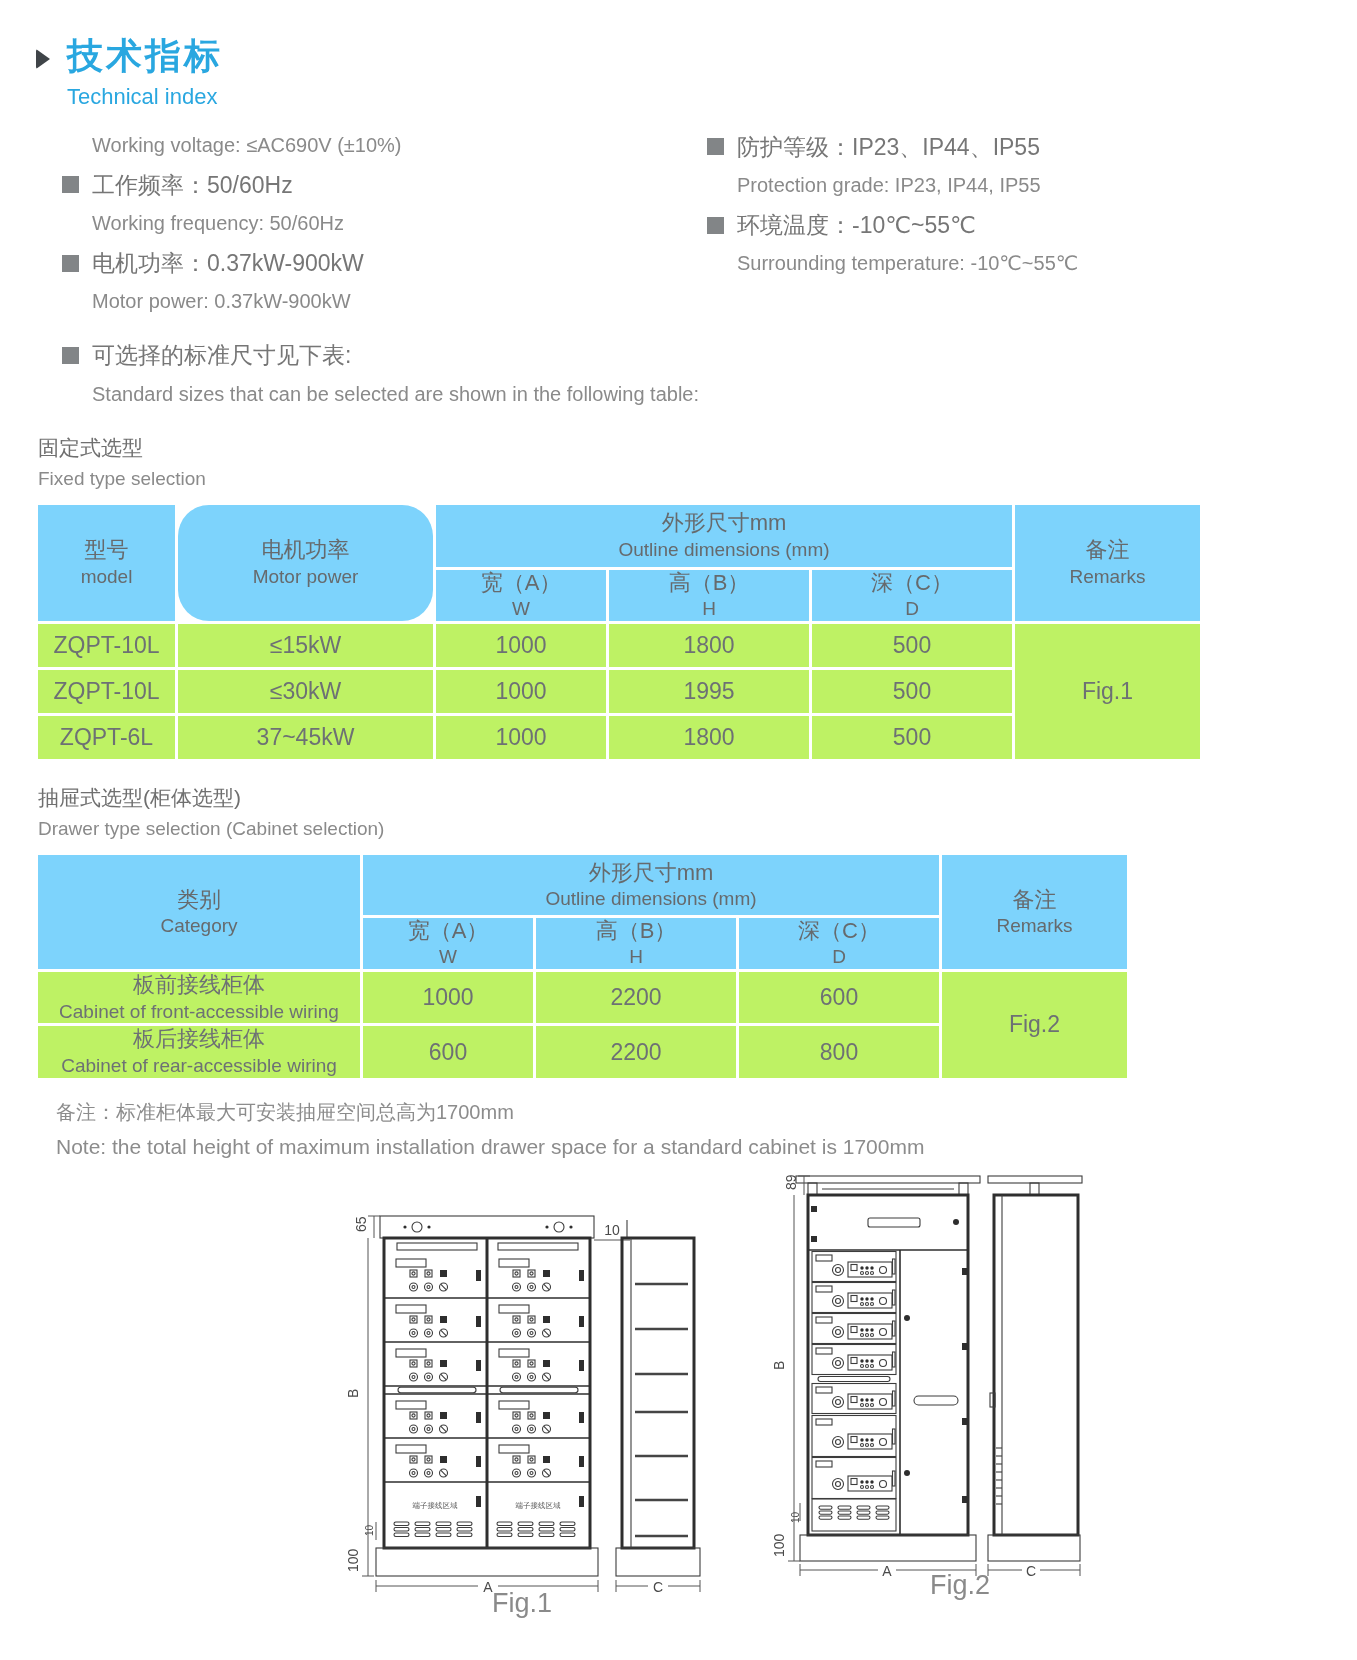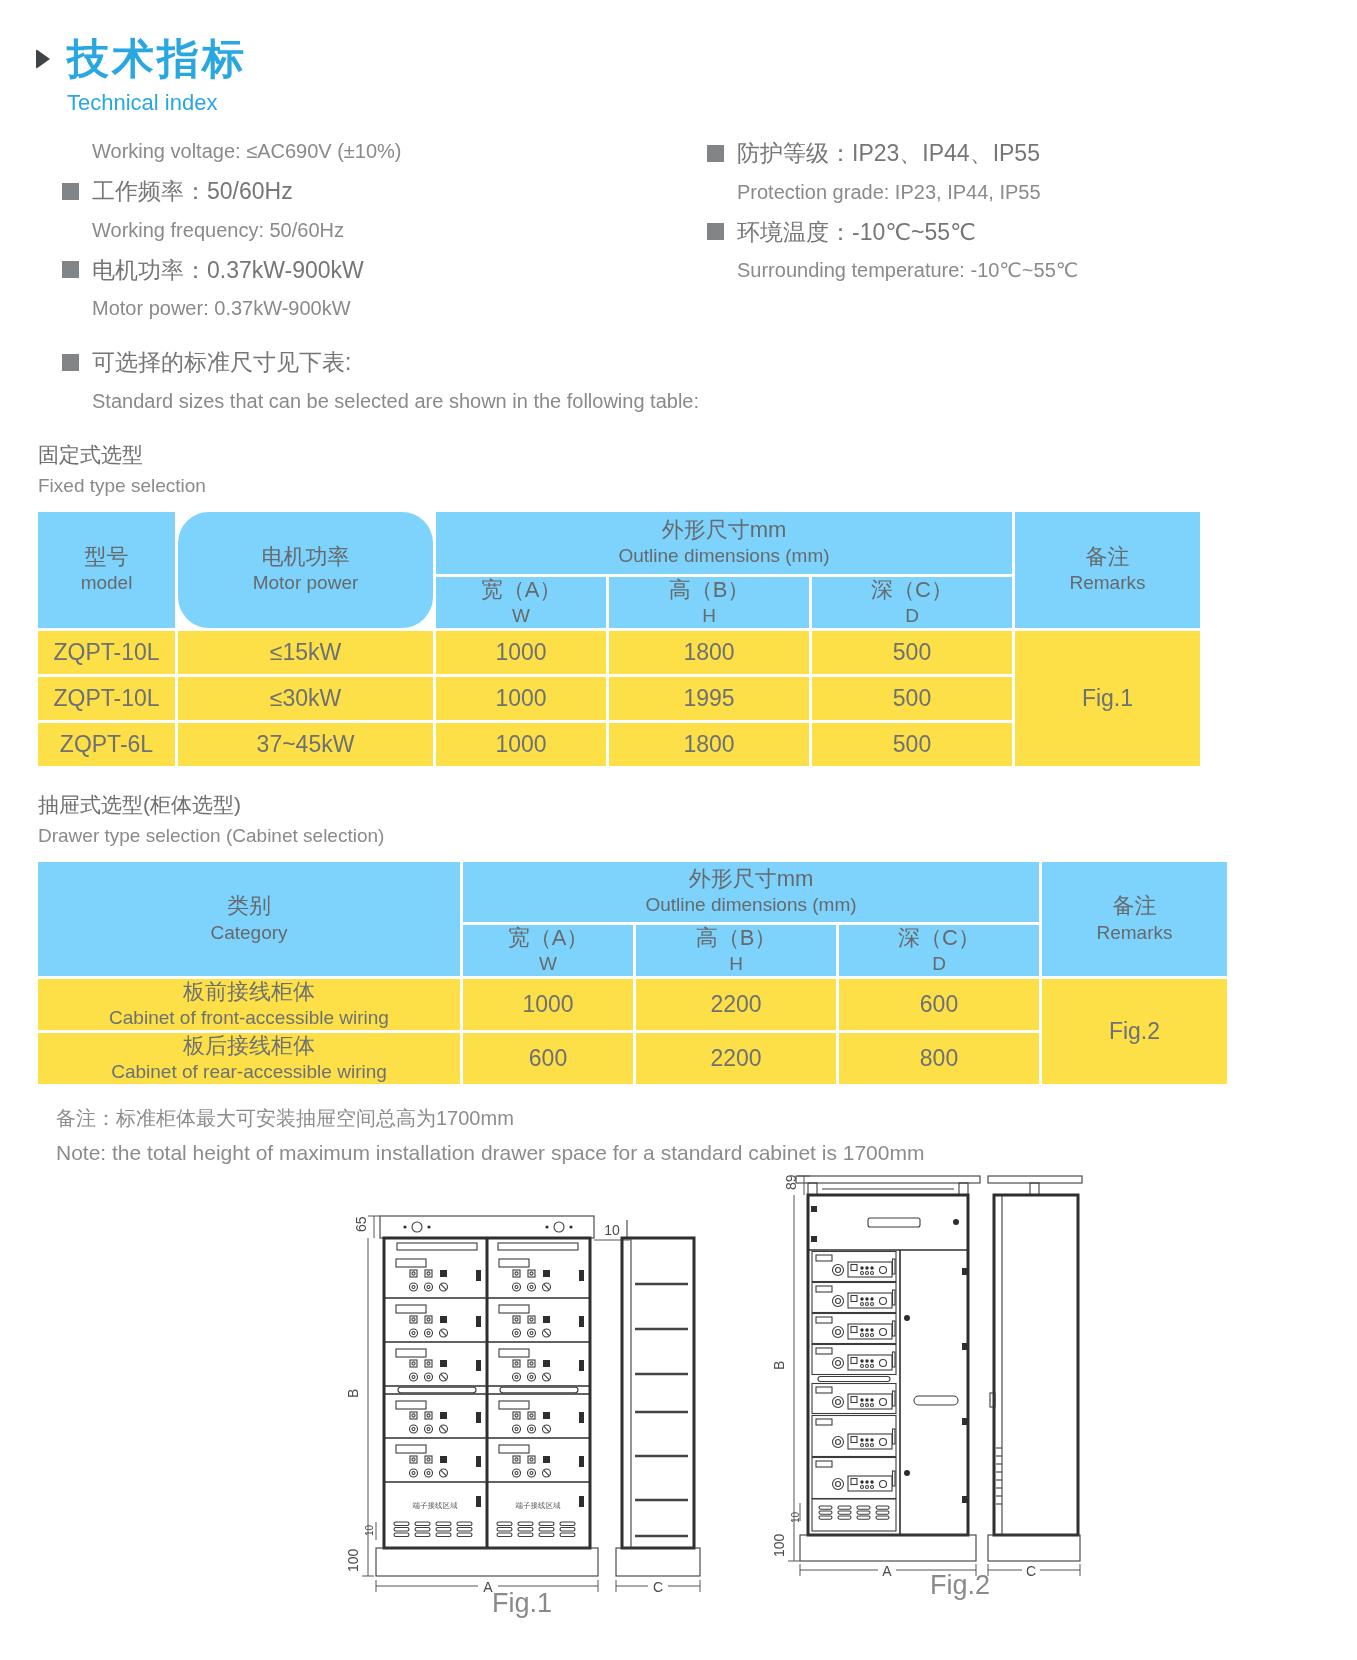--- a/index.html
+++ b/index.html
@@ -5,48 +5,48 @@
   * { box-sizing: border-box; margin: 0; padding: 0; }
   body {
     width: 1357px; height: 1660px; position: relative; overflow: hidden;
     background: #ffffff;
     font-family: "Liberation Sans", "DejaVu Sans", sans-serif;
   }
   
   .page-header { padding-top: 36px; margin-left: 36px; display: flex; gap: 17px; align-items: flex-start; }
   .tri { width: 0; height: 0; margin-top: 13px;
     border-left: 14px solid #3f4448; border-top: 10px solid transparent; border-bottom: 10px solid transparent; border-radius: 2px; }
-  .title-zh { font-size: 42px; font-weight: bold; color: #29a7e0; letter-spacing: 3px; line-height: 1.1; }
+  .title-zh { font-size: 36px; font-weight: bold; color: #29a7e0; letter-spacing: 3px; line-height: 1.1; }
   .title-en { font-size: 22px; color: #29a7e0; margin-top: 8px; }
   
   .specs-row { margin: 24px 0 0 62px; display: flex; }
   .specs-col-left { width: 645px; }
   .specs-col-right { flex: 1; }
   .spec-zh { font-size: 23px; color: #767676; display: flex; align-items: center; gap: 13px; line-height: 1.15; margin-bottom: 14px; }
   .bullet { width: 17px; height: 17px; background: #828587; flex: 0 0 auto; }
   .spec-en { font-size: 20px; color: #8a8a8a; margin: 0 0 15px 30px; line-height: 1.15; }
   .spec-full { margin: 14px 0 0 62px; }
   
   .sec { margin-left: 38px; }
   .sec-zh { font-size: 21px; color: #6f6f6f; margin-bottom: 6px; }
   .sec-en { font-size: 19px; color: #8a8a8a; }
   .sec1 { margin-top: 28px; }
   .sec2 { margin-top: 22px; }
   
   table { border-collapse: separate; border-spacing: 3px; margin: 12px 0 0 35px; }
   th, td { text-align: center; vertical-align: middle; font-weight: normal; }
   th { background: #7dd3fc; color: #666a6d; }
-  td { background: #fde047; color: #6d7174; font-size: 23px; }
+  td { background: #bef264; color: #6d7174; font-size: 23px; }
   .th-zh { font-size: 22px; line-height: 1.2; }
   .th-en { font-size: 19px; line-height: 1.2; margin-top: 2px; }
   .td-zh { font-size: 22px; line-height: 1.2; }
   .td-en { font-size: 19px; line-height: 1.2; margin-top: 2px; }
   .w-model { width: 137px; } .w-power { width: 255px; border-radius: 31px; }
   .w-dimA { width: 170px; } .w-dimB { width: 200px; } .w-dimC { width: 200px; }
-  .w-rem { width: 185px; } .w-cat { width: 422px; }
+  .w-rem { width: 185px; } .w-cat { width: 322px; }
   .t1 .hr1 th { height: 62px; } .t1 .hr2 th { height: 44px; }
   .t1 tr.dr td { height: 43px; }
   .t2 .hr1 th { height: 60px; } .t2 .hr2 th { height: 46px; }
   .t2 tr.dr td { height: 48px; }
   
   .note { margin: 18px 0 0 56px; }
   .note-zh { font-size: 20px; color: #8c8c8c; margin-bottom: 9px; }
   .note-en { font-size: 21px; color: #8c8c8c; }
   
   .figures { position: absolute; top: 1118px; left: 0; width: 1357px; height: 542px; }

